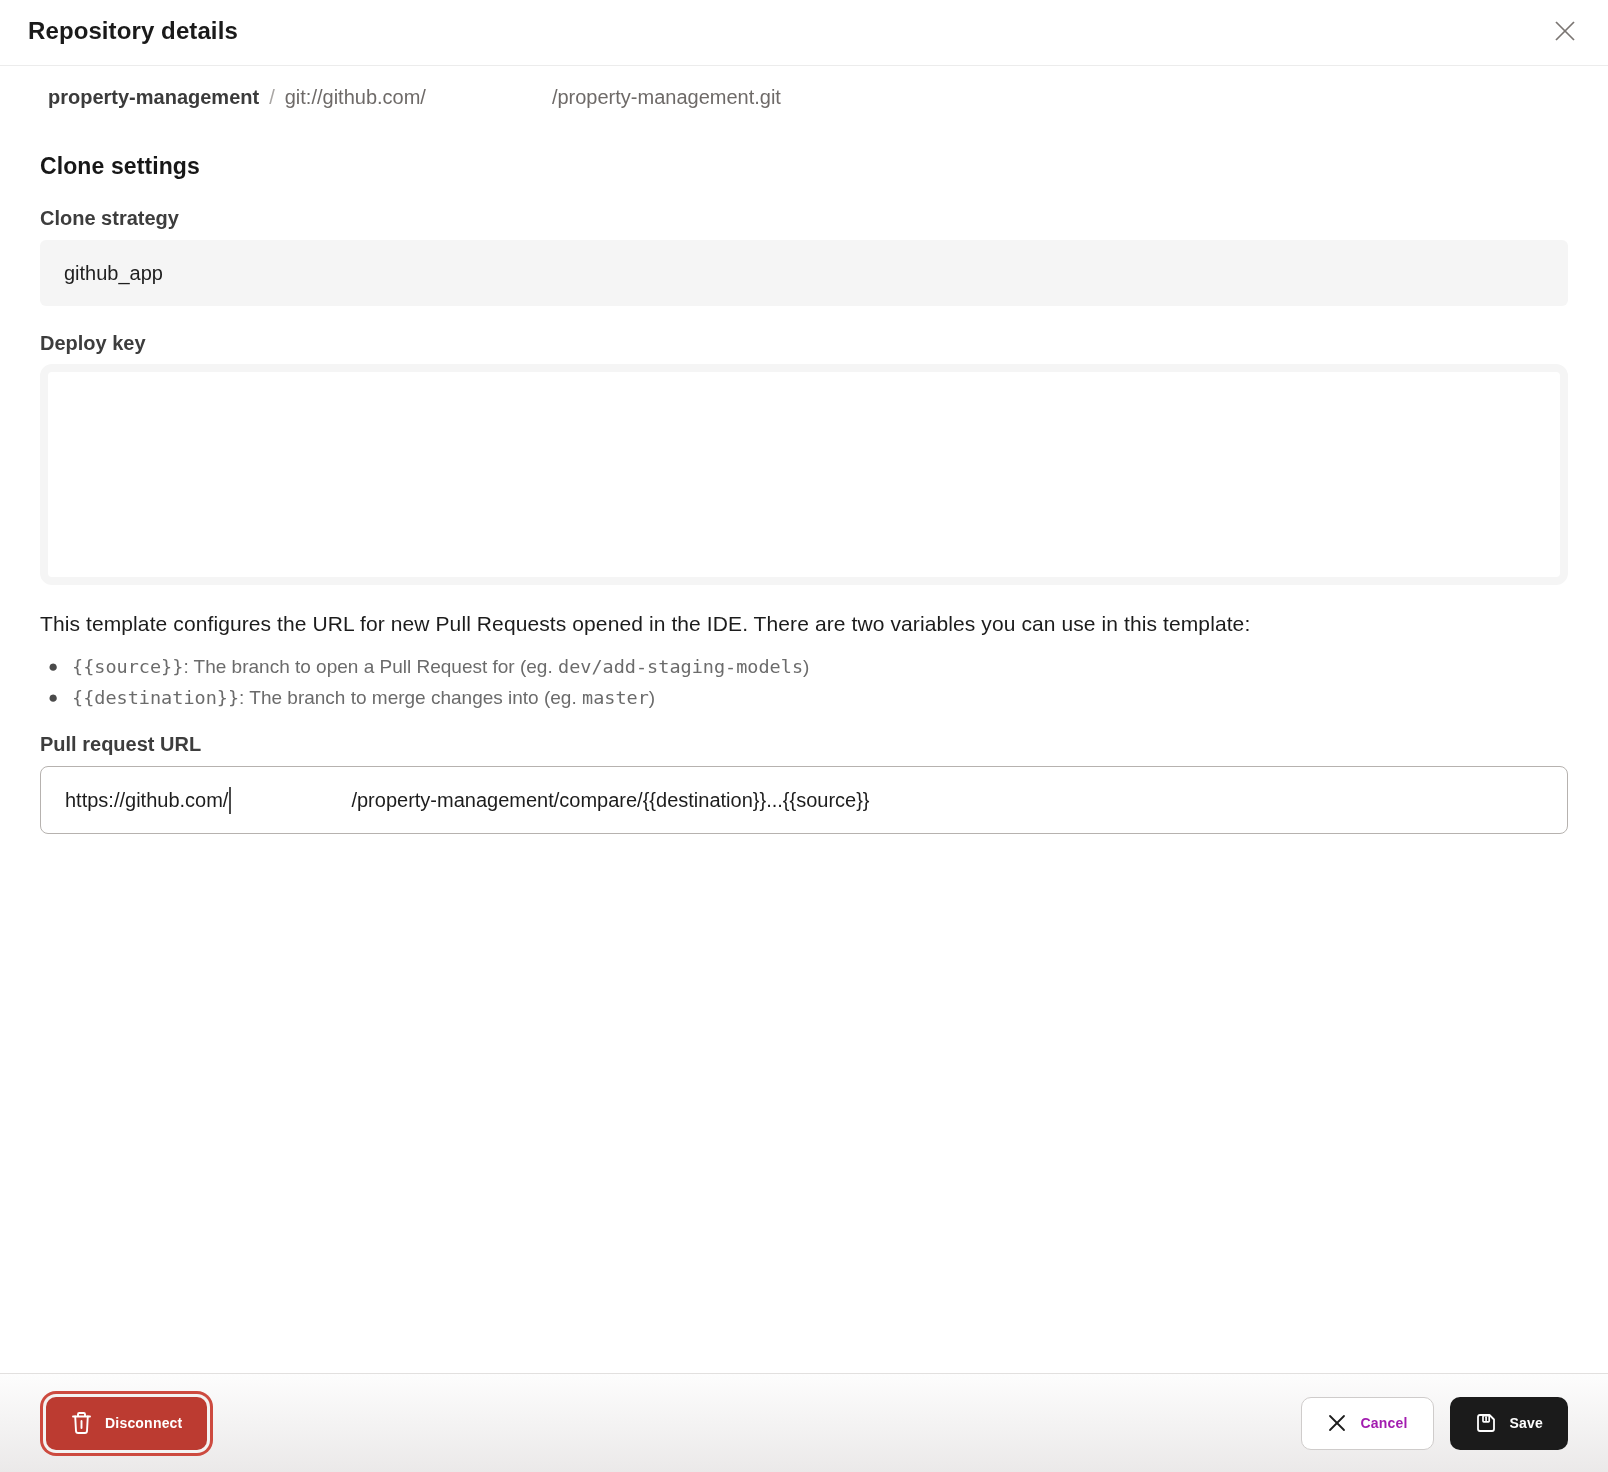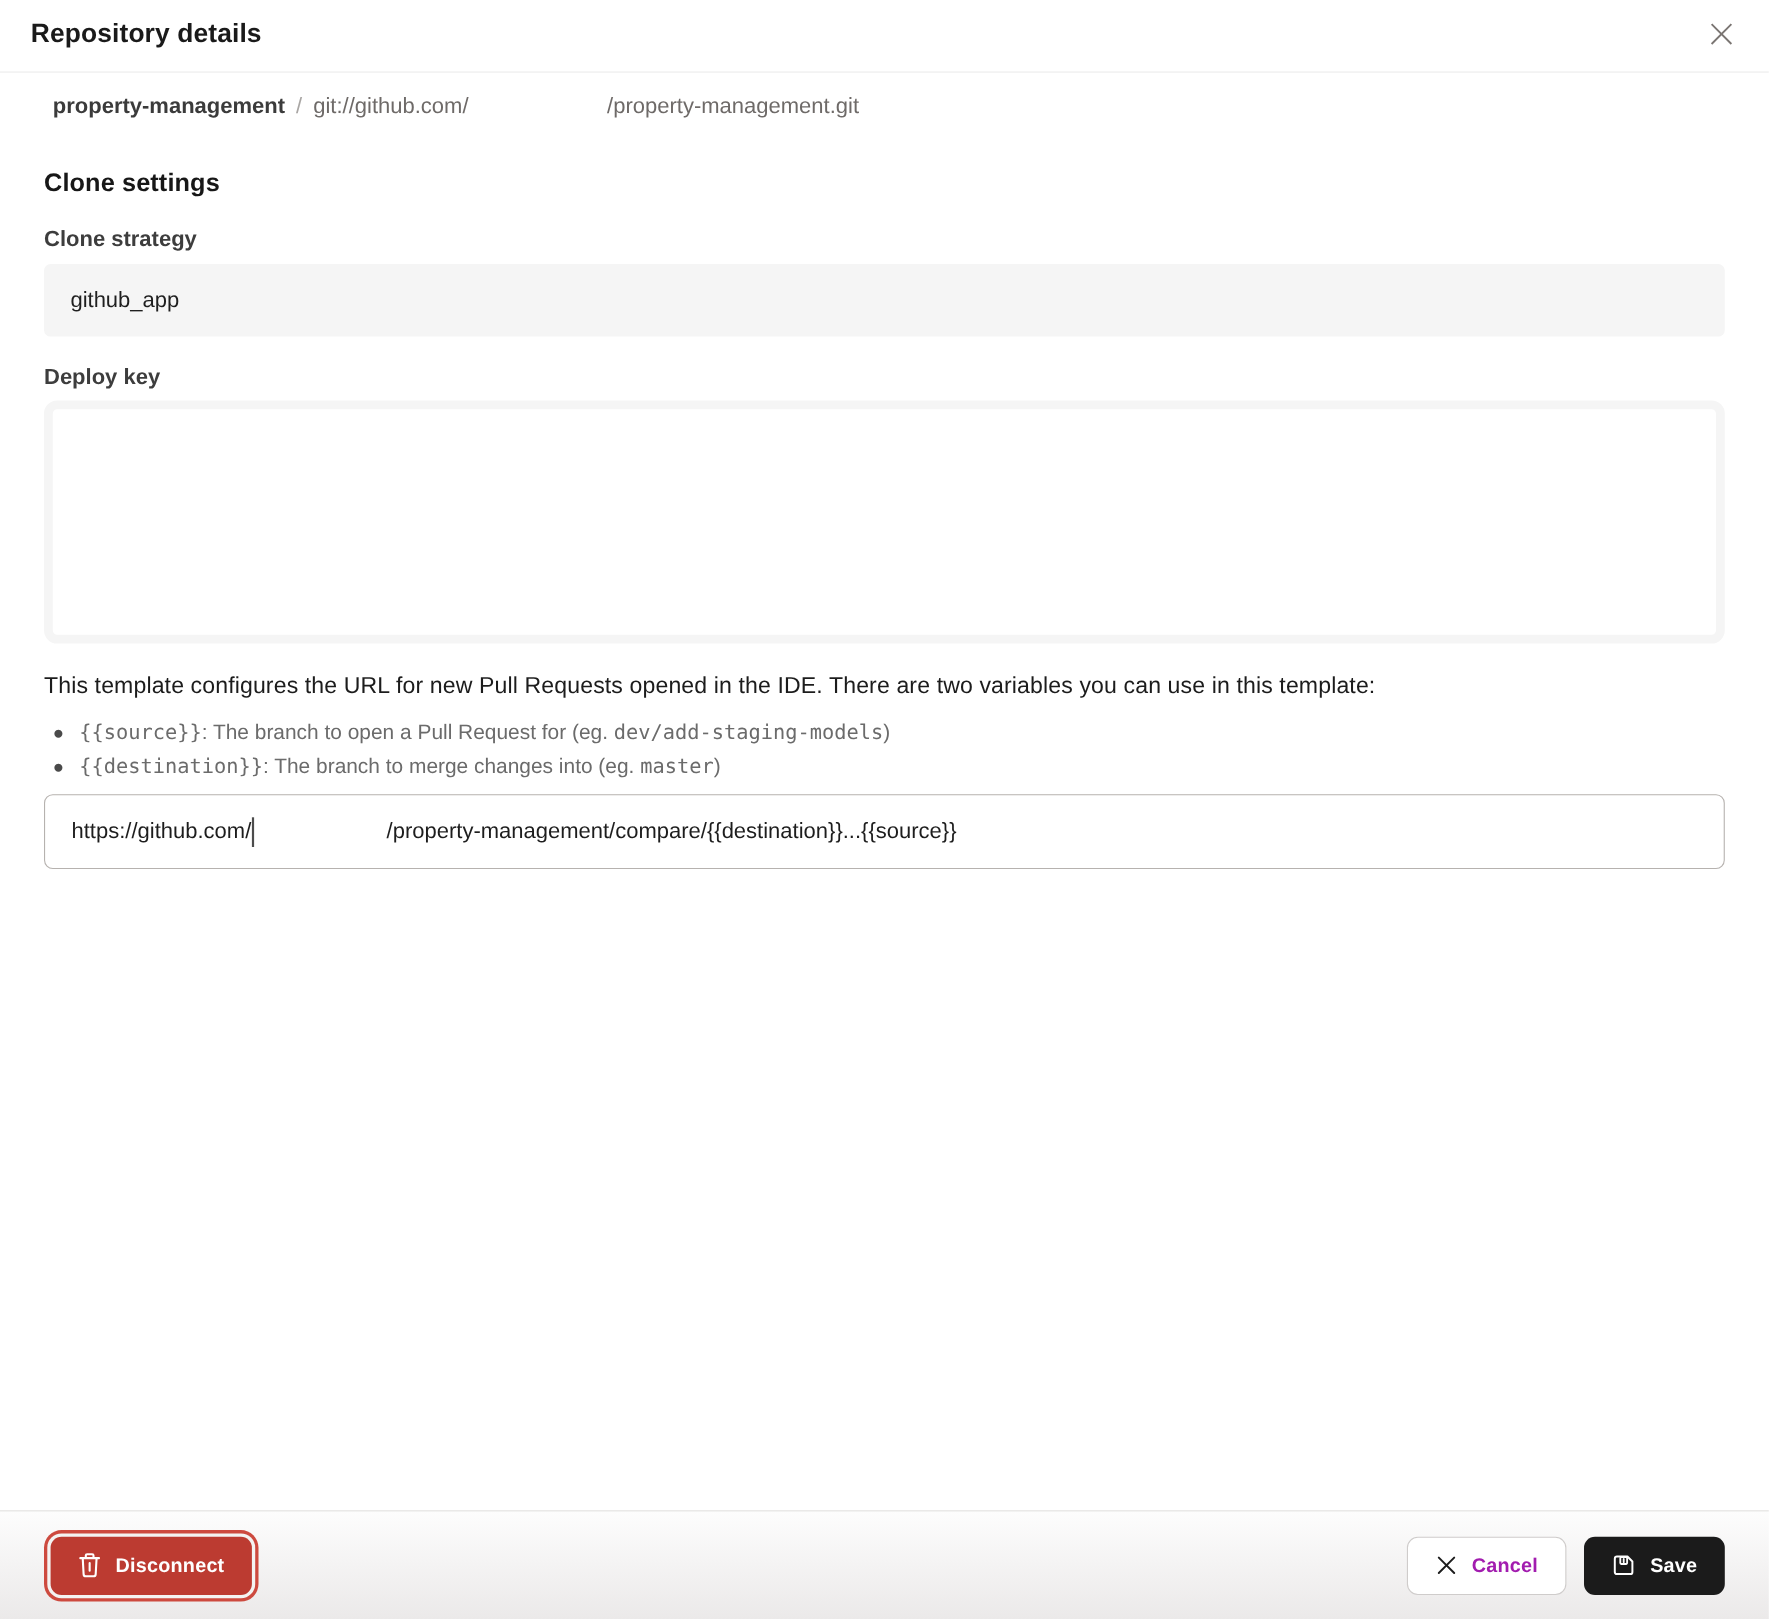--- a/index.html
+++ b/index.html
@@ -138,21 +138,21 @@
     padding: 0 40px;
   }
   .btn {
     display: inline-flex;
     align-items: center;
     gap: 13px;
     height: 53px;
     padding: 0 25px;
     border-radius: 10px;
     font-family: "Liberation Sans", sans-serif;
-    font-size: 18px;
+    font-size: 14px;
     font-weight: 600;
     cursor: pointer;
     border: none;
     letter-spacing: .2px;
   }
   .btn-danger {
     background: #bc3b31;
     color: #ffffff;
     box-shadow: 0 0 0 3px #f4f3f2, 0 0 0 6px #cd4a3f;
     margin-left: 6px;
@@ -211,20 +211,21 @@
 
     <ul class="var-list">
       <li>
         <span class="bullet-dot">●</span><span class="code">{{source}}</span><span>: The branch to open a Pull Request for (eg. </span><span class="code">dev/add-staging-models</span><span>)</span>
       </li>
       <li>
         <span class="bullet-dot">●</span><span class="code">{{destination}}</span><span>: The branch to merge changes into (eg. </span><span class="code">master</span><span>)</span>
       </li>
     </ul>
 
+    <div class="field-label url-label">Pull request URL</div>
     <div class="url-input" role="textbox">
       <span>https://github.com/</span>
       <span class="caret"></span>
       <span class="redacted-gap"></span>
       <span>/property-management/compare/{{destination}}...{{source}}</span>
     </div>
 
   </div>
 
   <div class="modal-footer">

